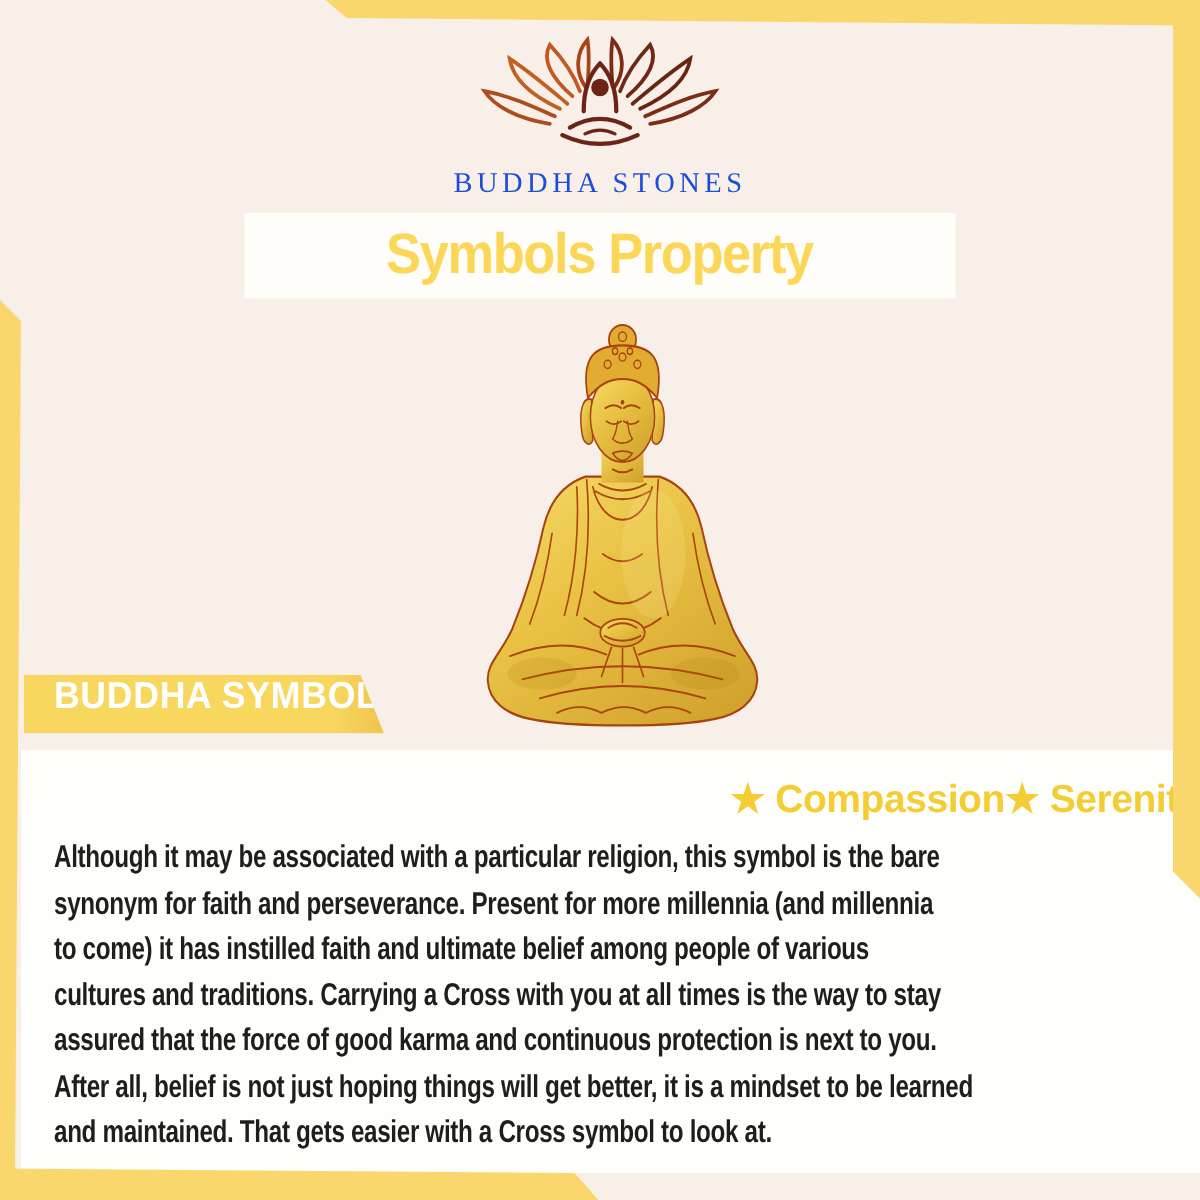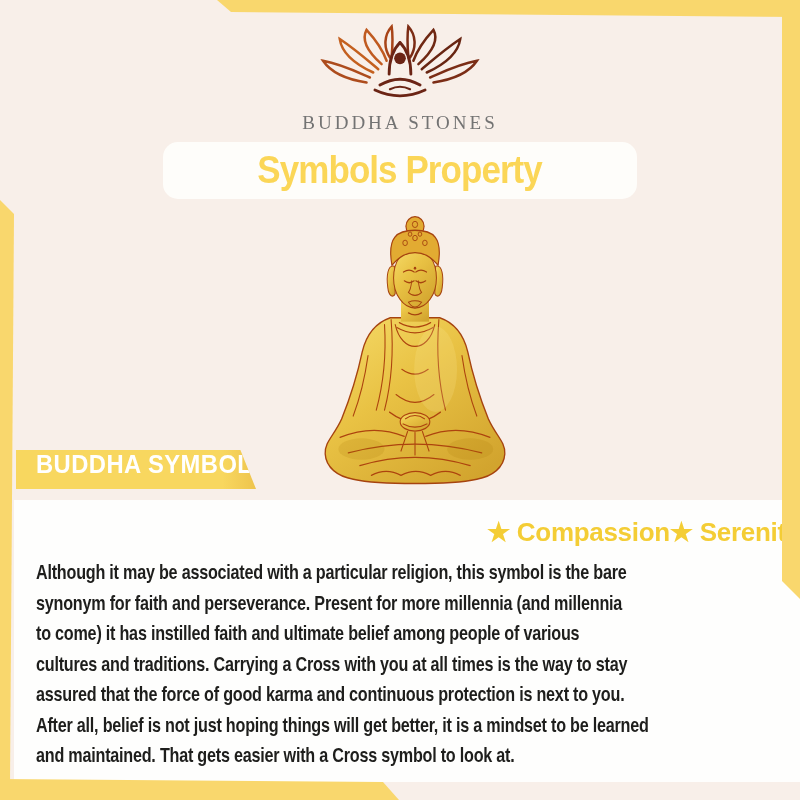--- a/index.html
+++ b/index.html
@@ -9,26 +9,26 @@
     font-family:"Liberation Sans",sans-serif;
   }
   
   .frame{position:absolute;inset:0;width:800px;height:800px;z-index:30;pointer-events:none;}
 
   
   .logo-wrap{position:absolute;left:0;right:0;top:24px;display:flex;justify-content:center;z-index:5;}
   .brand-name{
     position:absolute;left:0;right:0;top:112px;text-align:center;
     font-family:"Liberation Serif",serif;font-size:19px;letter-spacing:3px;
-    color:#737373;z-index:5;
+    color:#1d4ed8;z-index:5;
   }
   
   .title-box{
     position:absolute;left:163px;top:142px;width:474px;height:57px;
-    background:#fefdfa;display:flex;align-items:center;justify-content:center;z-index:5;border-radius:15px;
+    background:#fefdfa;display:flex;align-items:center;justify-content:center;z-index:5;
   }
   .title-box h1{
     margin:0;font-size:38px;font-weight:bold;color:#fbd657;
     letter-spacing:-1px;transform:scaleX(.92);transform-origin:center;white-space:nowrap;
   }
   
   .buddha{position:absolute;left:312px;top:204px;z-index:4;}
   
   .ribbon{
     position:absolute;left:16px;top:450px;width:240px;height:39px;z-index:10;

